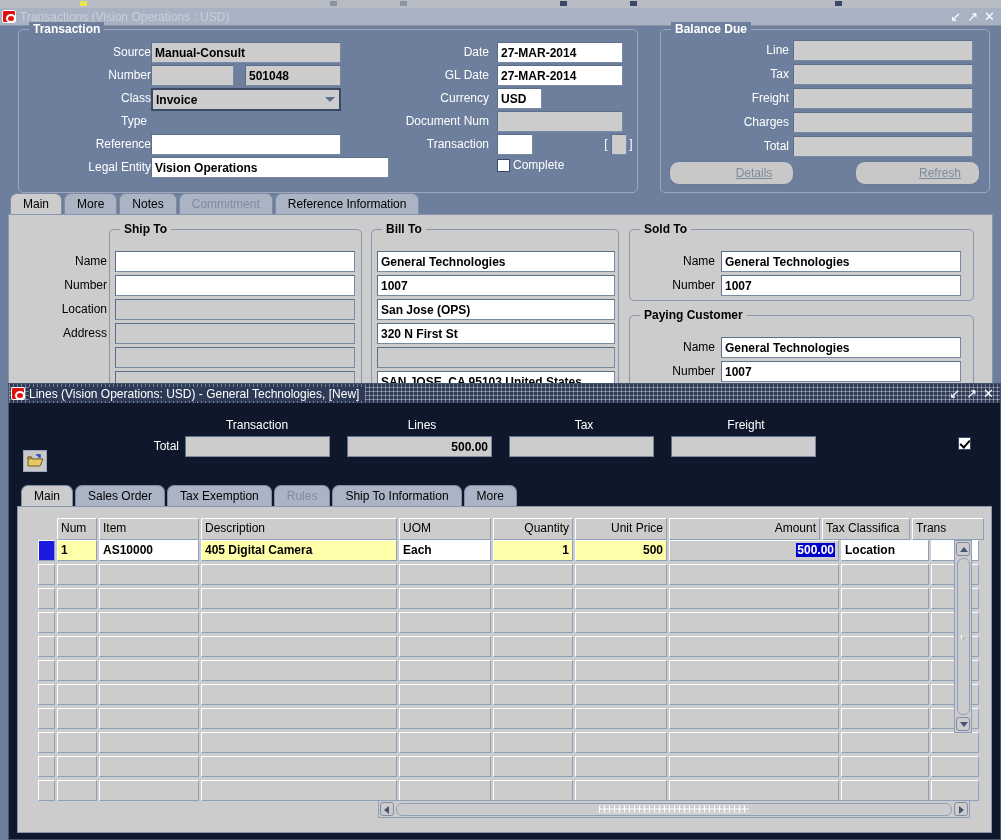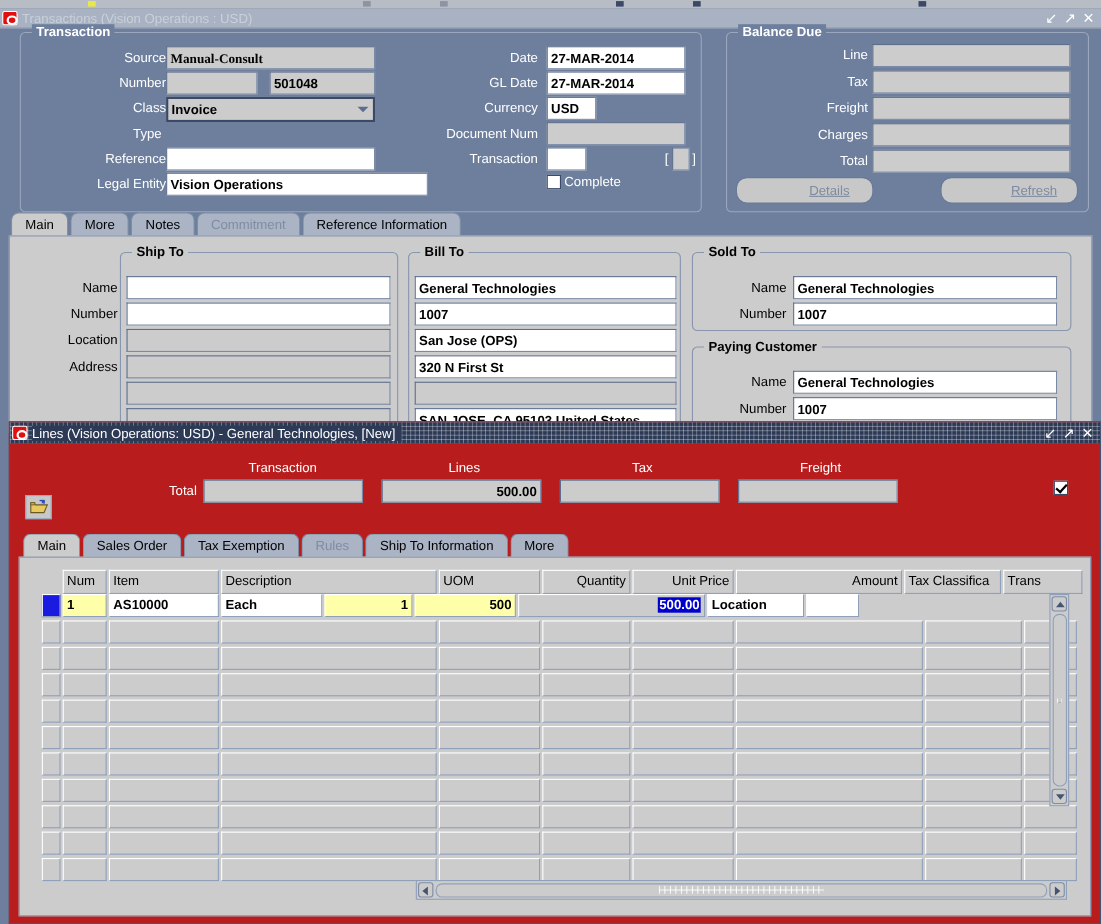--- a/index.html
+++ b/index.html
@@ -154,21 +154,21 @@
   
   #tx-tabbody {
     position:absolute; left:8px; top:206px; width:985px; height:180px;
     background:#cccccc;
     border:1px solid #8795ae;
   }
 
   
   #lines-window {
     position:absolute; left:8px; top:383px; width:993px; height:457px;
-    background:#b91c1c;
+    background:#0f172a;
     border:1px solid #46556f;
   }
   #ln-titlebar {
     left:0; top:0; width:991px; height:19px;
     background:#2d3a56;
     color:#ffffff;
     background-image:
       repeating-linear-gradient(90deg, rgba(255,255,255,.35) 0 1px, transparent 1px 4px),
       repeating-linear-gradient(0deg, rgba(255,255,255,.35) 0 1px, transparent 1px 4px);
     background-size: 4px 4px;
@@ -360,21 +360,21 @@
   <div class="groupbox" style="left:18px; top:21px; width:620px; height:164px;">
     <div class="gb-legend">Transaction</div>
 
     <div class="lbl" style="position:absolute;left:40px;top:12px;width:92px;">Source</div>
     <div class="lbl" style="position:absolute;left:40px;top:35px;width:92px;">Number</div>
     <div class="lbl" style="position:absolute;left:40px;top:58px;width:92px;">Class</div>
     <div class="lbl" style="position:absolute;left:36px;top:81px;width:92px;">Type</div>
     <div class="lbl" style="position:absolute;left:40px;top:104px;width:92px;">Reference</div>
     <div class="lbl" style="position:absolute;left:20px;top:127px;width:112px;">Legal Entity</div>
 
-    <div class="fld ro" style="position:absolute;left:132px;top:12px;width:190px;font-family:Liberation Serif, serif;">Manual-Consult</div>
+    <div class="fld ro" style="position:absolute;left:132px;top:12px;width:190px;">Manual-Consult</div>
     <div class="fld ro" style="position:absolute;left:132px;top:35px;width:83px;"></div>
     <div class="fld ro" style="position:absolute;left:226px;top:35px;width:96px;">501048</div>
     <div class="fld ro" style="position:absolute;left:132px;top:58px;width:190px;border:2px solid #3a4a66;height:23px;">
       <span>Invoice</span>
       <span class="dd-arrow" style="top:7px;"></span>
     </div>
     <div class="fld" style="position:absolute;left:132px;top:104px;width:190px;"></div>
     <div class="fld" style="position:absolute;left:132px;top:127px;width:238px;">Vision Operations</div>
 
     <div class="lbl" style="position:absolute;left:330px;top:12px;width:140px;">Date</div>
@@ -551,20 +551,21 @@
         <div class="gh" style="width: 151px; text-align: right;">Amount</div>
         <div class="gh" style="width: 88px; text-align: left;">Tax Classifica</div>
         <div class="gh" style="width: 72px; text-align: left;">Trans</div>
       </div>
 
     <div id="grid-body" style="position:absolute;left:20px;top:33px;">
         <div class="grid-row">
           <div class="rowsel cur"></div>
           <div class="gc yel" style="width: 40px;">1</div>
           <div class="gc white" style="width: 100px;">AS10000</div>
+          <div class="gc yel" style="width: 196px;">405 Digital Camera</div>
           <div class="gc white" style="width: 92px;">Each</div>
           <div class="gc yel right" style="width: 80px;">1</div>
           <div class="gc yel right" style="width: 92px;">500</div>
           <div class="gc right" style="width: 170px;"><span class="selhl">500.00</span></div>
           <div class="gc white" style="width: 88px;">Location</div>
           <div class="gc white" style="width: 48px;"></div>
         </div>
         <div class="grid-row">
           <div class="rowsel"></div>
           <div class="gc" style="width: 40px;"></div>

